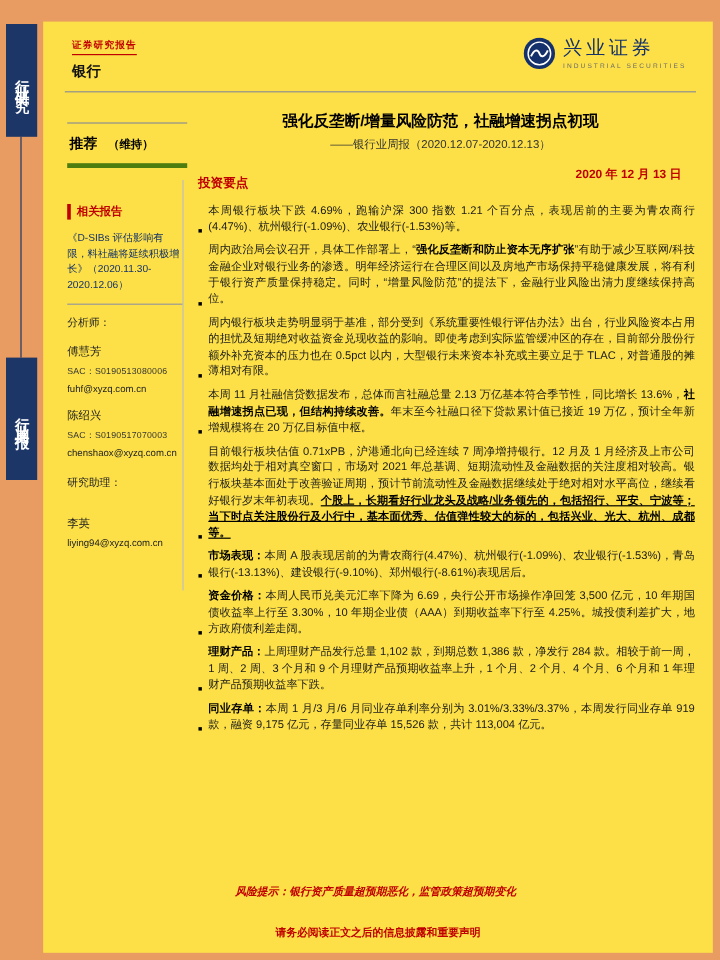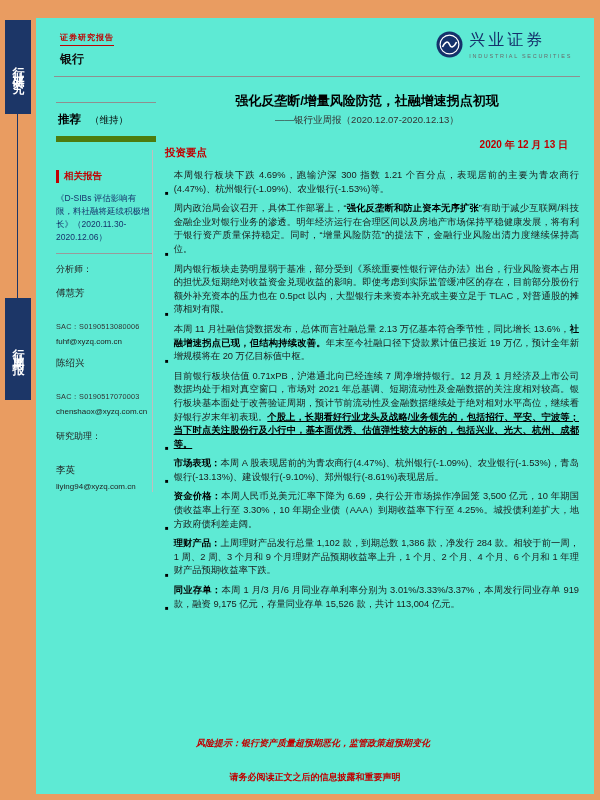--- a/index.html
+++ b/index.html
@@ -3,21 +3,21 @@
 <meta charset="utf-8">
 <style>
   html,body{margin:0;padding:0;}
   body{
     width:600px;height:800px;
     background:#e99c61;
     font-family:"Liberation Sans","DejaVu Sans",sans-serif;
     -webkit-font-smoothing:antialiased;
   }
   .canvas{position:relative;width:600px;height:800px;overflow:hidden;}
-  .page{position:absolute;left:36px;top:18px;width:558px;height:776px;background:#5eead4;overflow:hidden;}
+  .page{position:absolute;left:36px;top:18px;width:558px;height:776px;background:#fde047;overflow:hidden;}
 
   
   .side-box{
     position:absolute;width:26px;background:#1c3667;color:#fff;
     display:flex;align-items:center;justify-content:center;
   }
   .side-box .vt{writing-mode:vertical-rl;font-size:12px;letter-spacing:5px;font-weight:bold;}
   .box1{left:5px;top:20px;height:94px;}
   .box2{left:5px;top:298px;height:102px;}
   .side-line{position:absolute;left:17px;top:114px;width:1px;height:184px;background:#1c3667;}
@@ -36,34 +36,34 @@
   .brand-en{font-size:5.5px;color:#6a6a6a;letter-spacing:1.7px;margin-top:2px;}
 
   
   .title{position:absolute;left:118px;top:74px;width:426px;text-align:center;font-size:13px;font-weight:bold;color:#000;}
   .subtitle{position:absolute;left:118px;top:96px;width:426px;text-align:center;font-size:9.5px;color:#333;}
   .date{position:absolute;right:26px;top:120px;font-size:10px;font-weight:bold;color:#c00000;}
 
   
   .rating{
     position:absolute;left:20px;top:84px;width:96px;
-    border-top:1px solid #8f8f8f;border-bottom:6px solid #4d7c0f;
+    border-top:1px solid #8f8f8f;border-bottom:4px solid #4d7c0f;
     padding:9px 2px;display:flex;align-items:baseline;gap:9px;
   }
   .rating .r1{font-size:11.5px;font-weight:bold;color:#000;}
-  .rating .r2{font-size:9.5px;font-weight:normal;color:#000;}
+  .rating .r2{font-size:9.5px;font-weight:bold;color:#000;}
 
   
   .leftcol{position:absolute;left:20px;top:152px;width:96px;}
   .related-h{color:#c00000;font-weight:bold;font-size:9.5px;border-left:3px solid #c00000;padding-left:5px;margin-bottom:9px;}
   .related-t{color:#16336b;font-size:8.5px;line-height:13px;margin-bottom:0;}
   .lc-rule{height:1px;background:#9a9a9a;margin:9px 0;}
   .an-label{font-size:9px;color:#222;margin:6px 0 2px;}
   .an-name{font-size:9.5px;color:#222;margin-top:11px;}
-  .an-sac{font-size:7.3px;color:#333;margin-top:22px;letter-spacing:0.2px;}
+  .an-sac{font-size:7.3px;color:#333;margin-top:5px;letter-spacing:0.2px;}
   .an-email{font-size:8px;color:#222;margin-top:5px;}
   .vdiv{position:absolute;left:116px;top:132px;width:1px;height:342px;background:#bfbfbf;}
 
   
   .main{position:absolute;left:129px;top:128px;width:414px;}
   .kp{color:#c00000;font-weight:bold;font-size:10.5px;margin-bottom:9px;}
   .bullet{display:flex;margin-bottom:6px;align-items:flex-end;}
   .bm{font-size:6px;margin:4px 5px 0 0;color:#000;flex:none;}
   .bt{font-size:9.3px;line-height:13.6px;color:#1a1a1a;text-align:justify;}
   .bt .bold{font-weight:bold;color:#000;}

